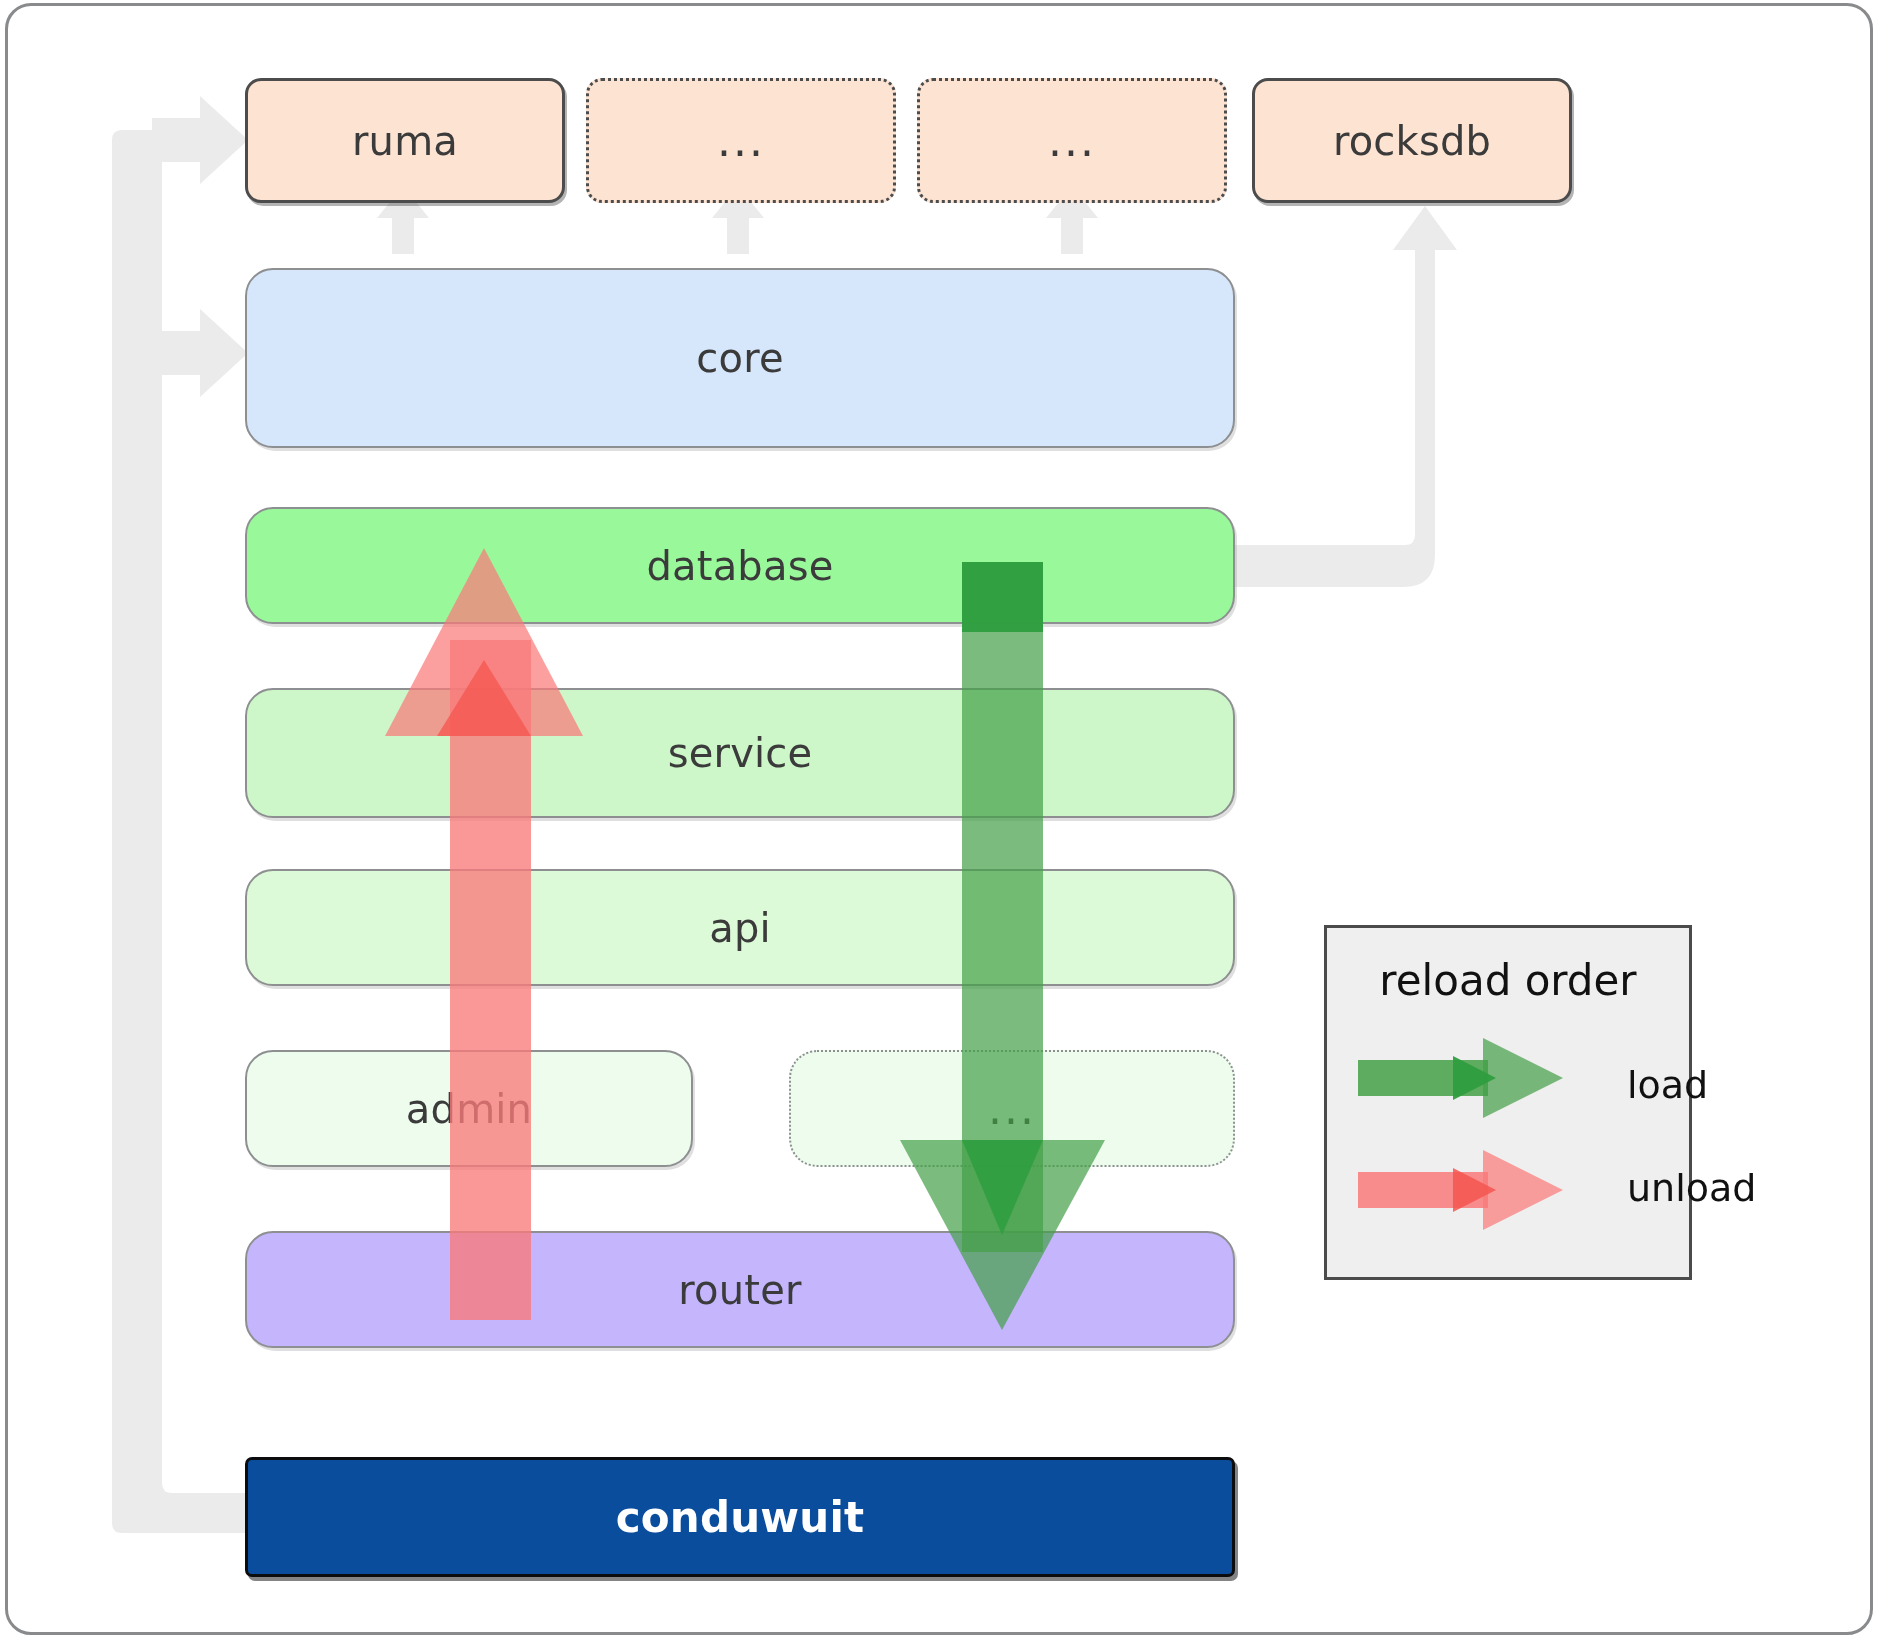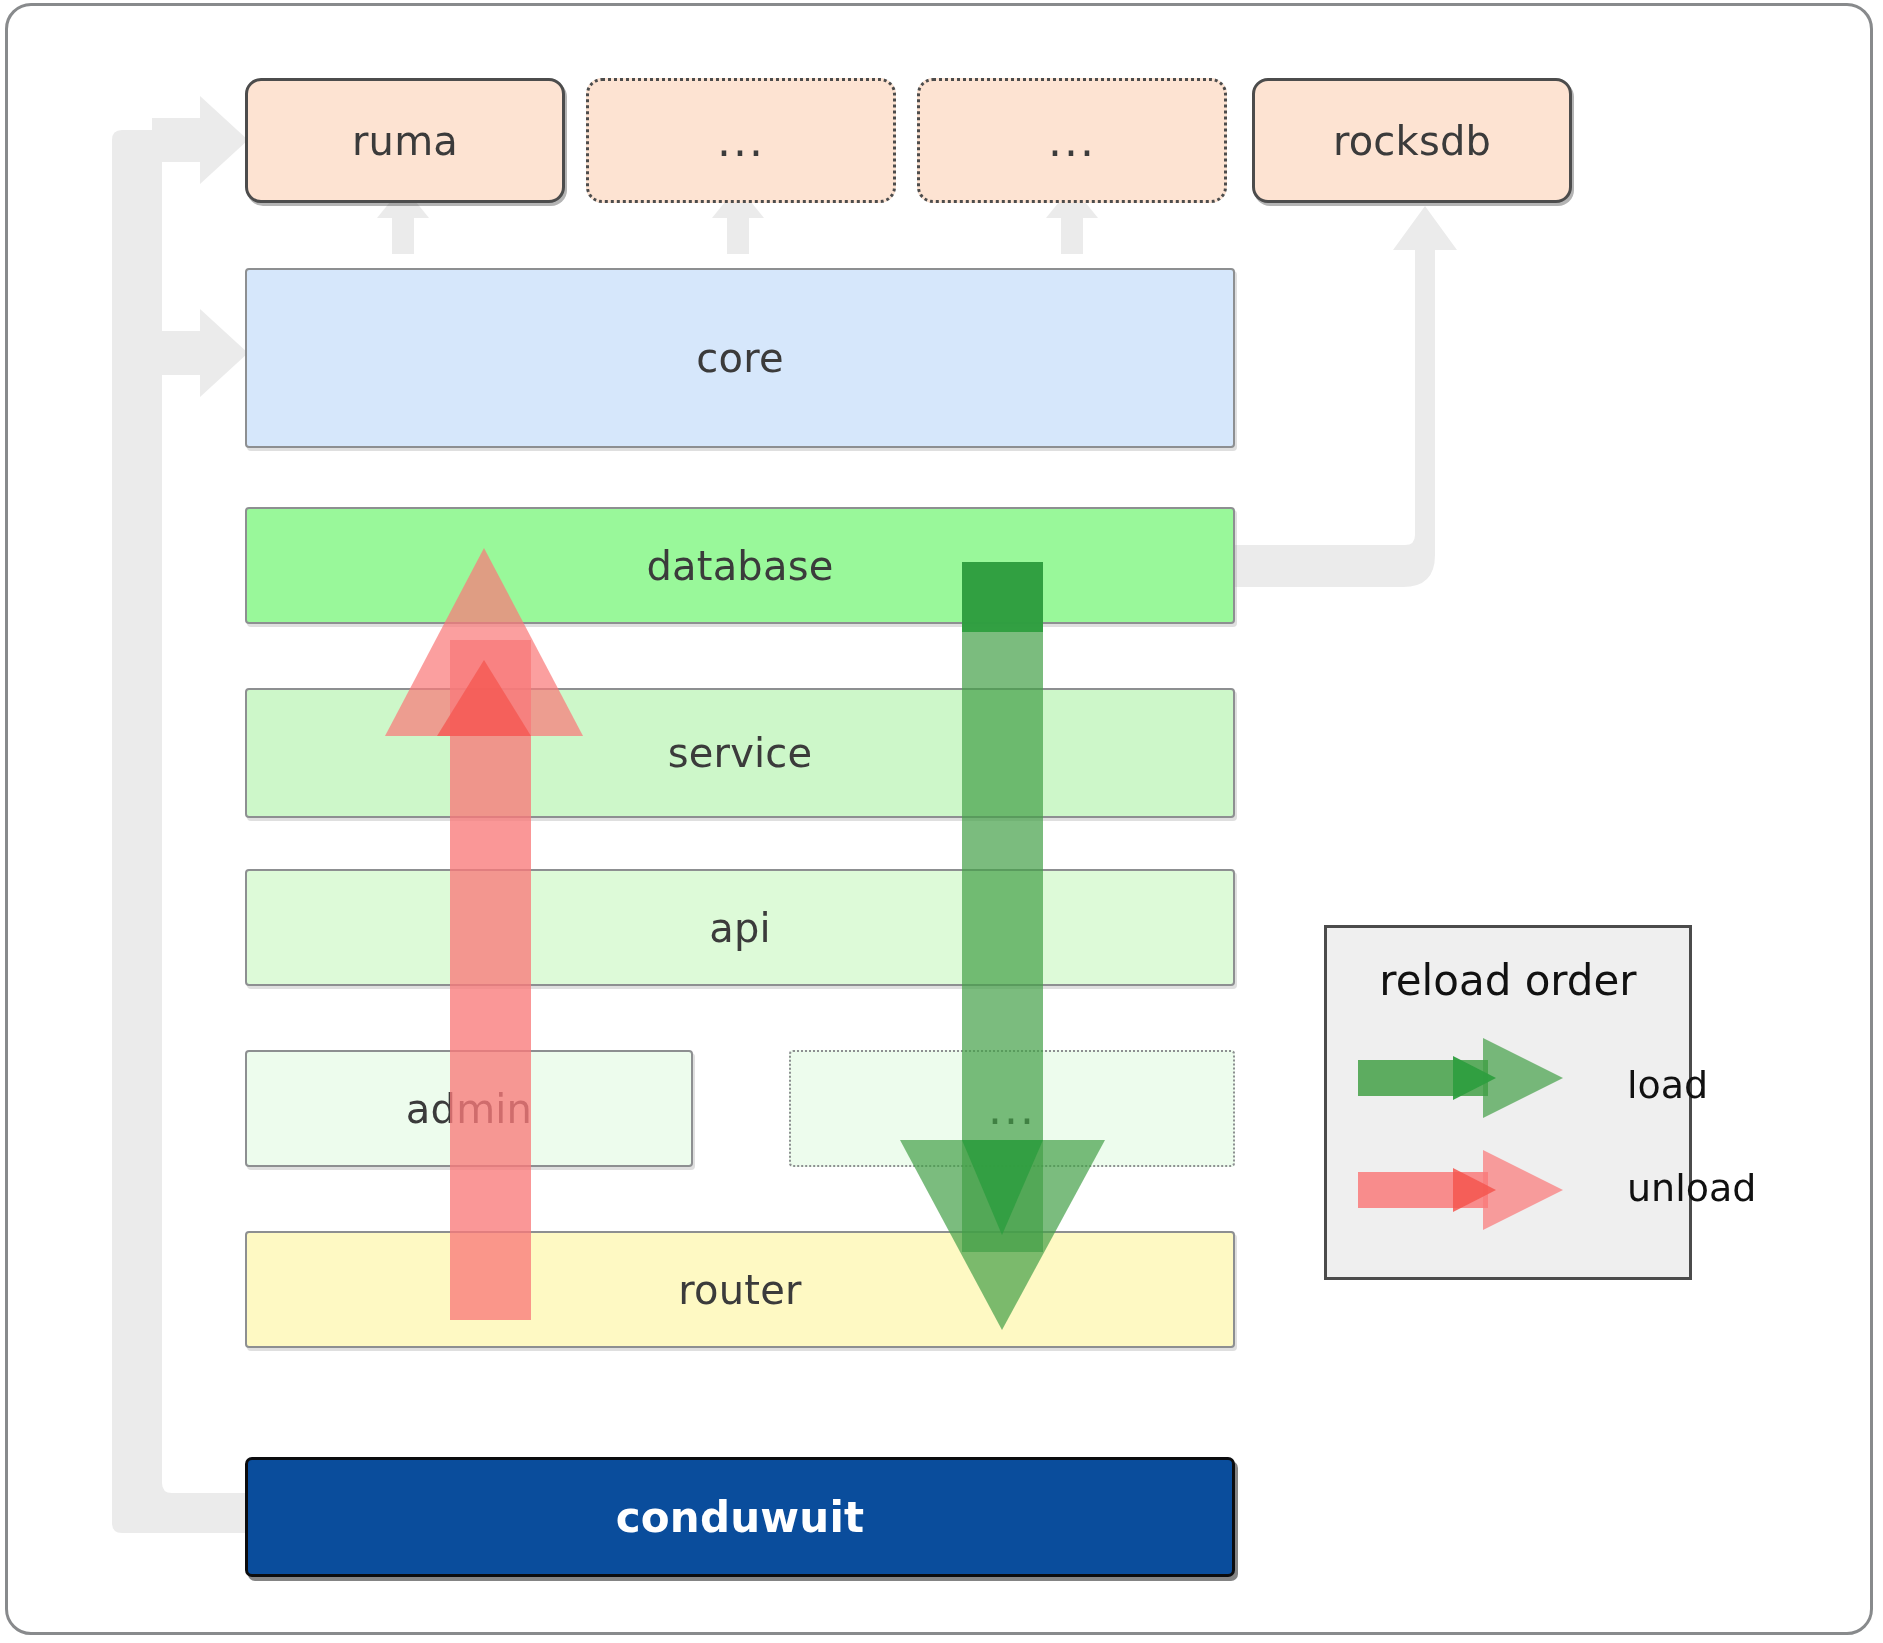--- a/index.html
+++ b/index.html
@@ -14,30 +14,30 @@
   .node{
     position:absolute;box-sizing:border-box;display:flex;align-items:center;justify-content:center;
     border-radius:14px;color:#3b3b3b;font-size:40px;letter-spacing:.2px;
   }
   .node span{pointer-events:none;}
 
   
   .crate{background:#fde3d2;border:3px solid #4c4c4c;border-radius:16px;box-shadow:2px 3px 0 rgba(40,40,40,.35);}
   .crate.dotted{border:3px dotted #4c4c4c;box-shadow:none;}
 
-  .lyr{border:2.5px solid #8d8f91;border-radius:4px;box-shadow:2px 3px 0 rgba(150,150,150,.30);}
+  .lyr{border:2.5px solid #8d8f91;border-radius:28px;box-shadow:2px 3px 0 rgba(150,150,150,.30);}
   .lyr.dotted{border:2.5px dotted #8d8f91;box-shadow:none;}
 
   .core{background:#d6e7fb;}
   .database{background:#99f89a;}
   .service{background:#cdf7c9;}
   .api{background:#ddfad8;}
   .admin{background:#edfced;}
   .dots-low{background:#edfced;}
-  .router{background:#fef9c3;}
+  .router{background:#c4b5fd;}
 
   .root{
     background:#0a4d9c;border:3px solid #0b0c0e;border-radius:7px;
     color:#ffffff;font-weight:bold;font-size:42px;box-shadow:3px 4px 0 rgba(10,10,10,.5);
   }
 
   svg.overlay{position:absolute;left:0;top:0;width:1883px;height:1643px;pointer-events:none;}
 
   .legend{
     position:absolute;left:1324px;top:925px;width:368px;height:355px;

